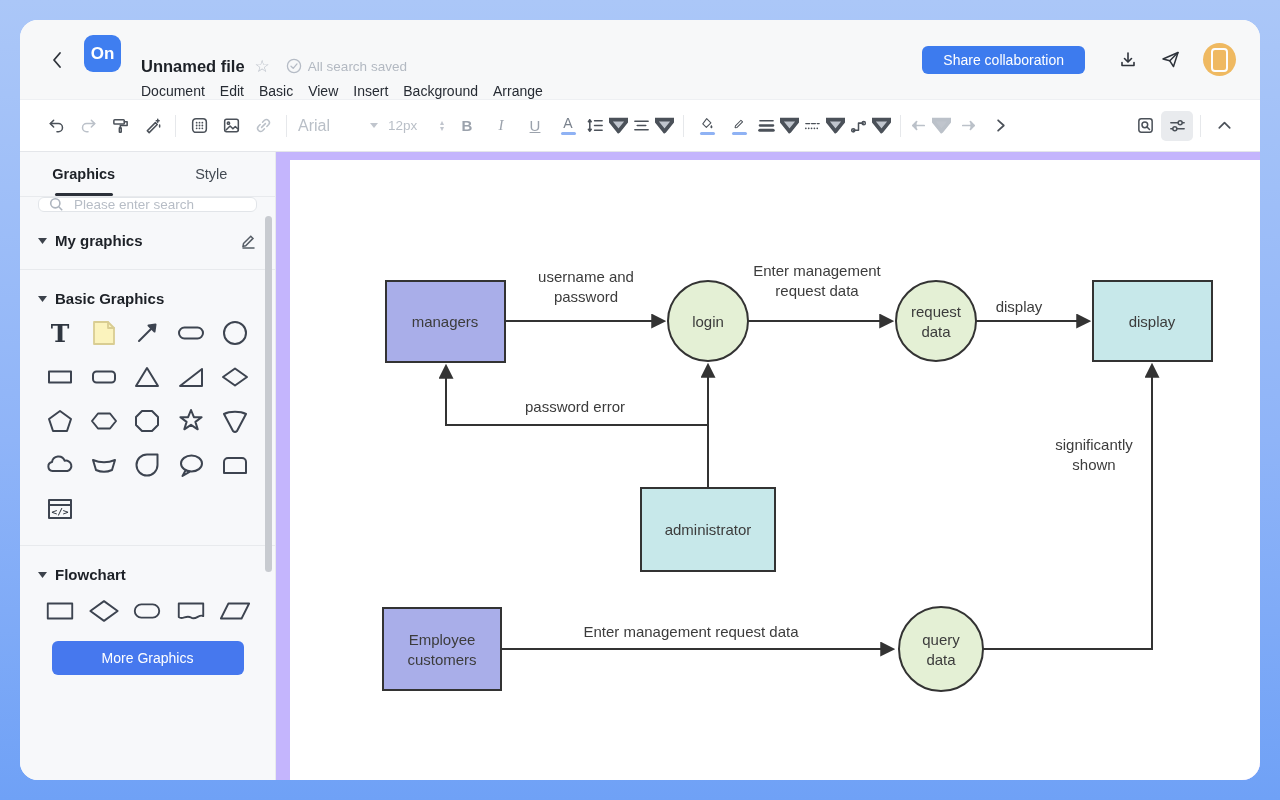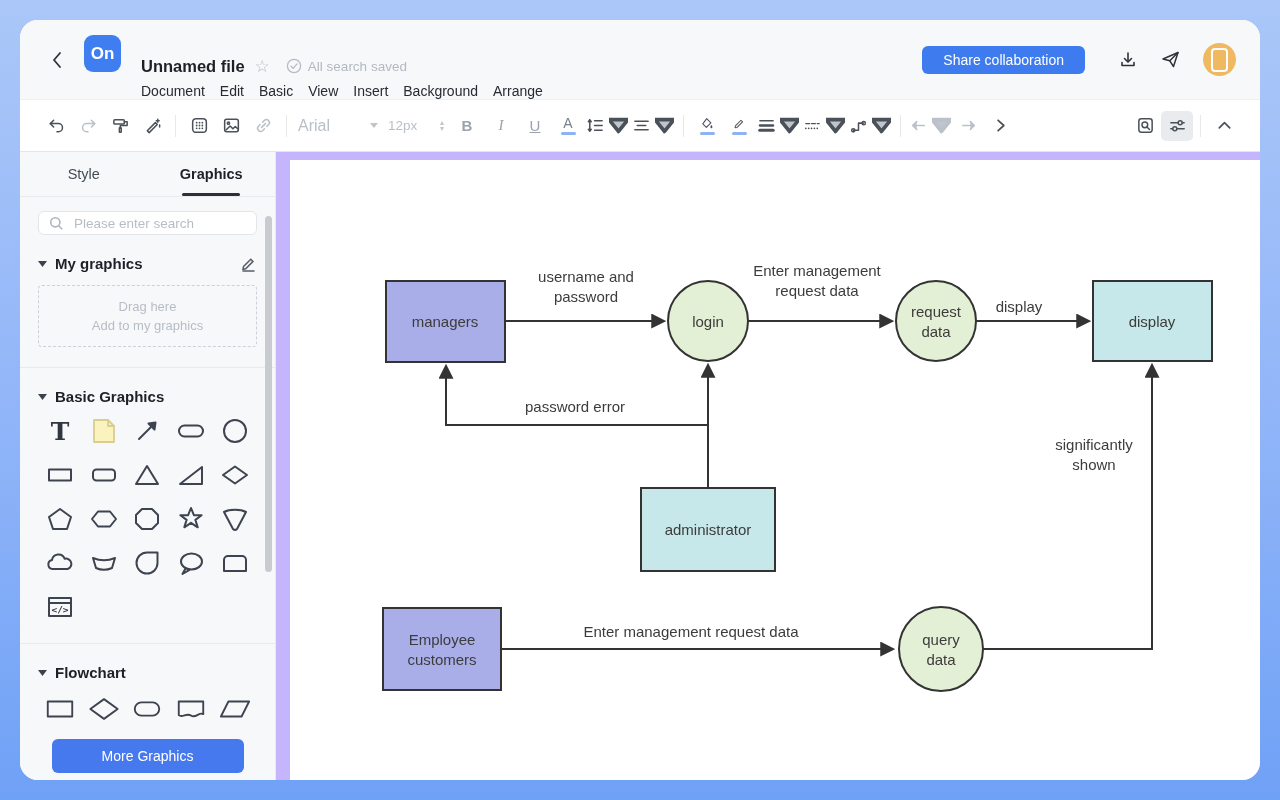--- a/index.html
+++ b/index.html
@@ -51,21 +51,21 @@
   .tb.active-bg{background:#e9ebee;}
 
   
   .content{position:absolute;top:132px;left:0;right:0;bottom:0;display:flex;}
   .sidebar{width:256px;background:#f7f8fa;border-right:1px solid #e8eaed;position:relative;display:flex;flex-direction:column;box-sizing:border-box;}
   .tabs{height:44px;display:flex;border-bottom:1px solid #e8eaed;flex-shrink:0;}
   .tab{flex:1;display:flex;align-items:center;justify-content:center;font-size:14.5px;color:#434a53;position:relative;cursor:pointer;}
   .tab.active{color:#1d2127;font-weight:700;}
   .tab.active::after{content:"";position:absolute;bottom:0;left:50%;transform:translateX(-50%);width:58px;height:3px;border-radius:2px;background:#2b3039;}
   .s-body{flex:1;overflow:hidden;padding:0 18px;position:relative;}
-  .search-box{margin-top:14px;height:24px;background:#fff;border:1px solid #e2e5e9;border-radius:6px;display:flex;align-items:center;padding:0 10px;gap:8px;box-sizing:border-box;}
+  .search-box{height:15px;background:#fff;border:1px solid #e2e5e9;border-radius:6px;display:flex;align-items:center;padding:0 10px;gap:8px;box-sizing:border-box;}
   .search-box svg{width:15px;height:15px;stroke:#aeb5bf;fill:none;stroke-width:1.6;flex-shrink:0;}
   .search-box input{border:none;background:transparent;outline:none;font-size:13.5px;color:#333;width:100%;font-family:inherit;}
   .search-box input::placeholder{color:#b7bdc6;}
   .section-h{margin-top:20px;display:flex;align-items:center;gap:8px;font-size:15px;font-weight:700;color:#1d2127;}
   .tri{width:9px;height:6px;}
   .tri path{fill:#3c424b;}
   .edit-pencil{margin-left:auto;cursor:pointer;display:flex;}
   .edit-pencil svg{width:17px;height:17px;stroke:#565d66;fill:none;stroke-width:1.5;stroke-linecap:round;}
   .dropzone{margin-top:13px;height:60px;border:1px dashed #ccd0d9;border-radius:4px;display:flex;flex-direction:column;align-items:center;justify-content:center;font-size:13px;color:#b7bdc6;line-height:19px;}
   .divider{height:1px;background:#e8eaed;margin:20px -18px 0;}
@@ -312,22 +312,22 @@
         <svg viewBox="0 0 20 20">
           <path d="M4.5 12.5 L10 7 L15.5 12.5" stroke-width="1.8"></path>
         </svg>
       </div>
   </div>
 
   <div class="content">
 
     <div class="sidebar">
       <div class="tabs">
+        <div class="tab active">Graphics</div>
         <div class="tab">Style</div>
-        <div class="tab active">Graphics</div>
       </div>
       <div class="s-body">
         <div class="search-box">
           <svg viewBox="0 0 15 15">
               <circle cx="6.3" cy="6.3" r="4.6"></circle>
               <path d="M9.8 9.8 L13.2 13.2"></path>
             </svg>
           <input type="text" placeholder="Please enter search" style="">
         </div>
 
@@ -337,24 +337,20 @@
             </svg>
           <span>My graphics</span>
           <span class="edit-pencil">
             <svg viewBox="0 0 17 17">
                 <path d="M3.5 11.5 L10.8 4.2 L13 6.4 L5.7 13.7 L3 14.2 Z"></path>
                 <path d="M3 16 H14"></path>
               </svg>
           </span>
         </div>
 
-        <div class="dropzone">
-          <span>Drag here</span>
-          <span>Add to my graphics</span>
-        </div>
 
         <div class="divider"></div>
 
         <div class="section-h">
           <svg class="tri" viewBox="0 0 9 6">
               <path d="M0 0 L9 0 L4.5 6 Z"></path>
             </svg>
           <span>Basic Graphics</span>
         </div>
 

